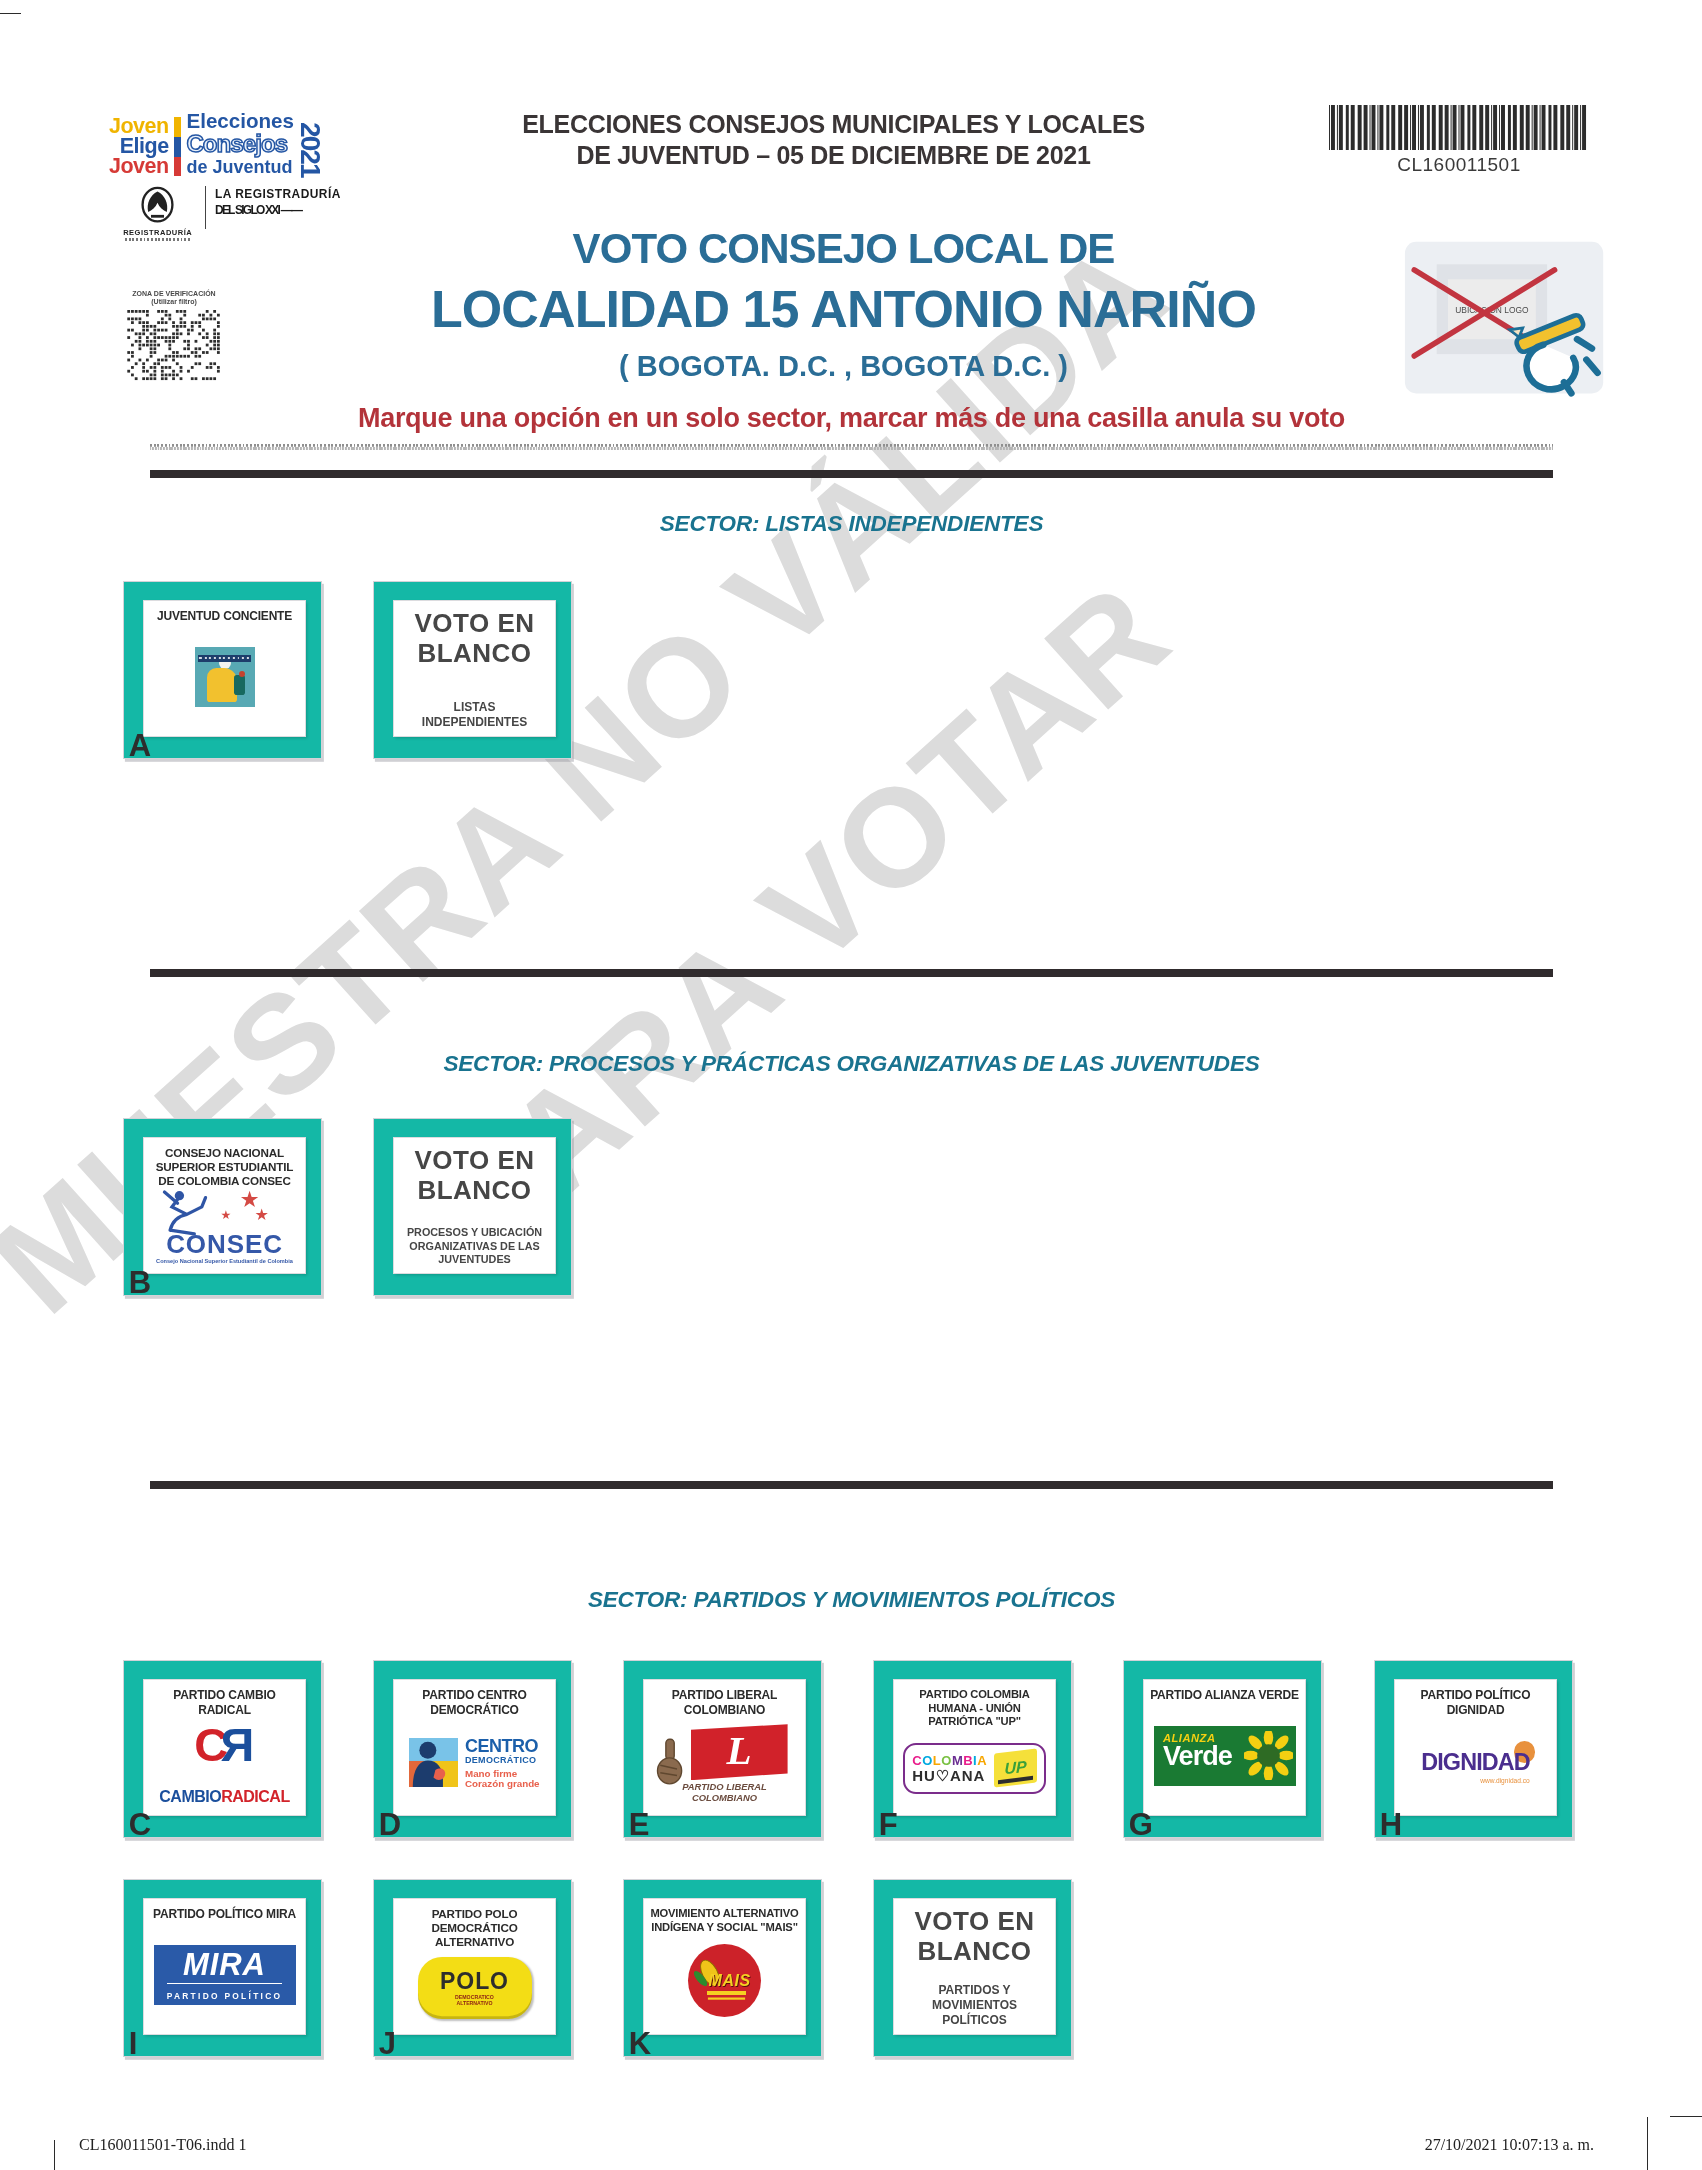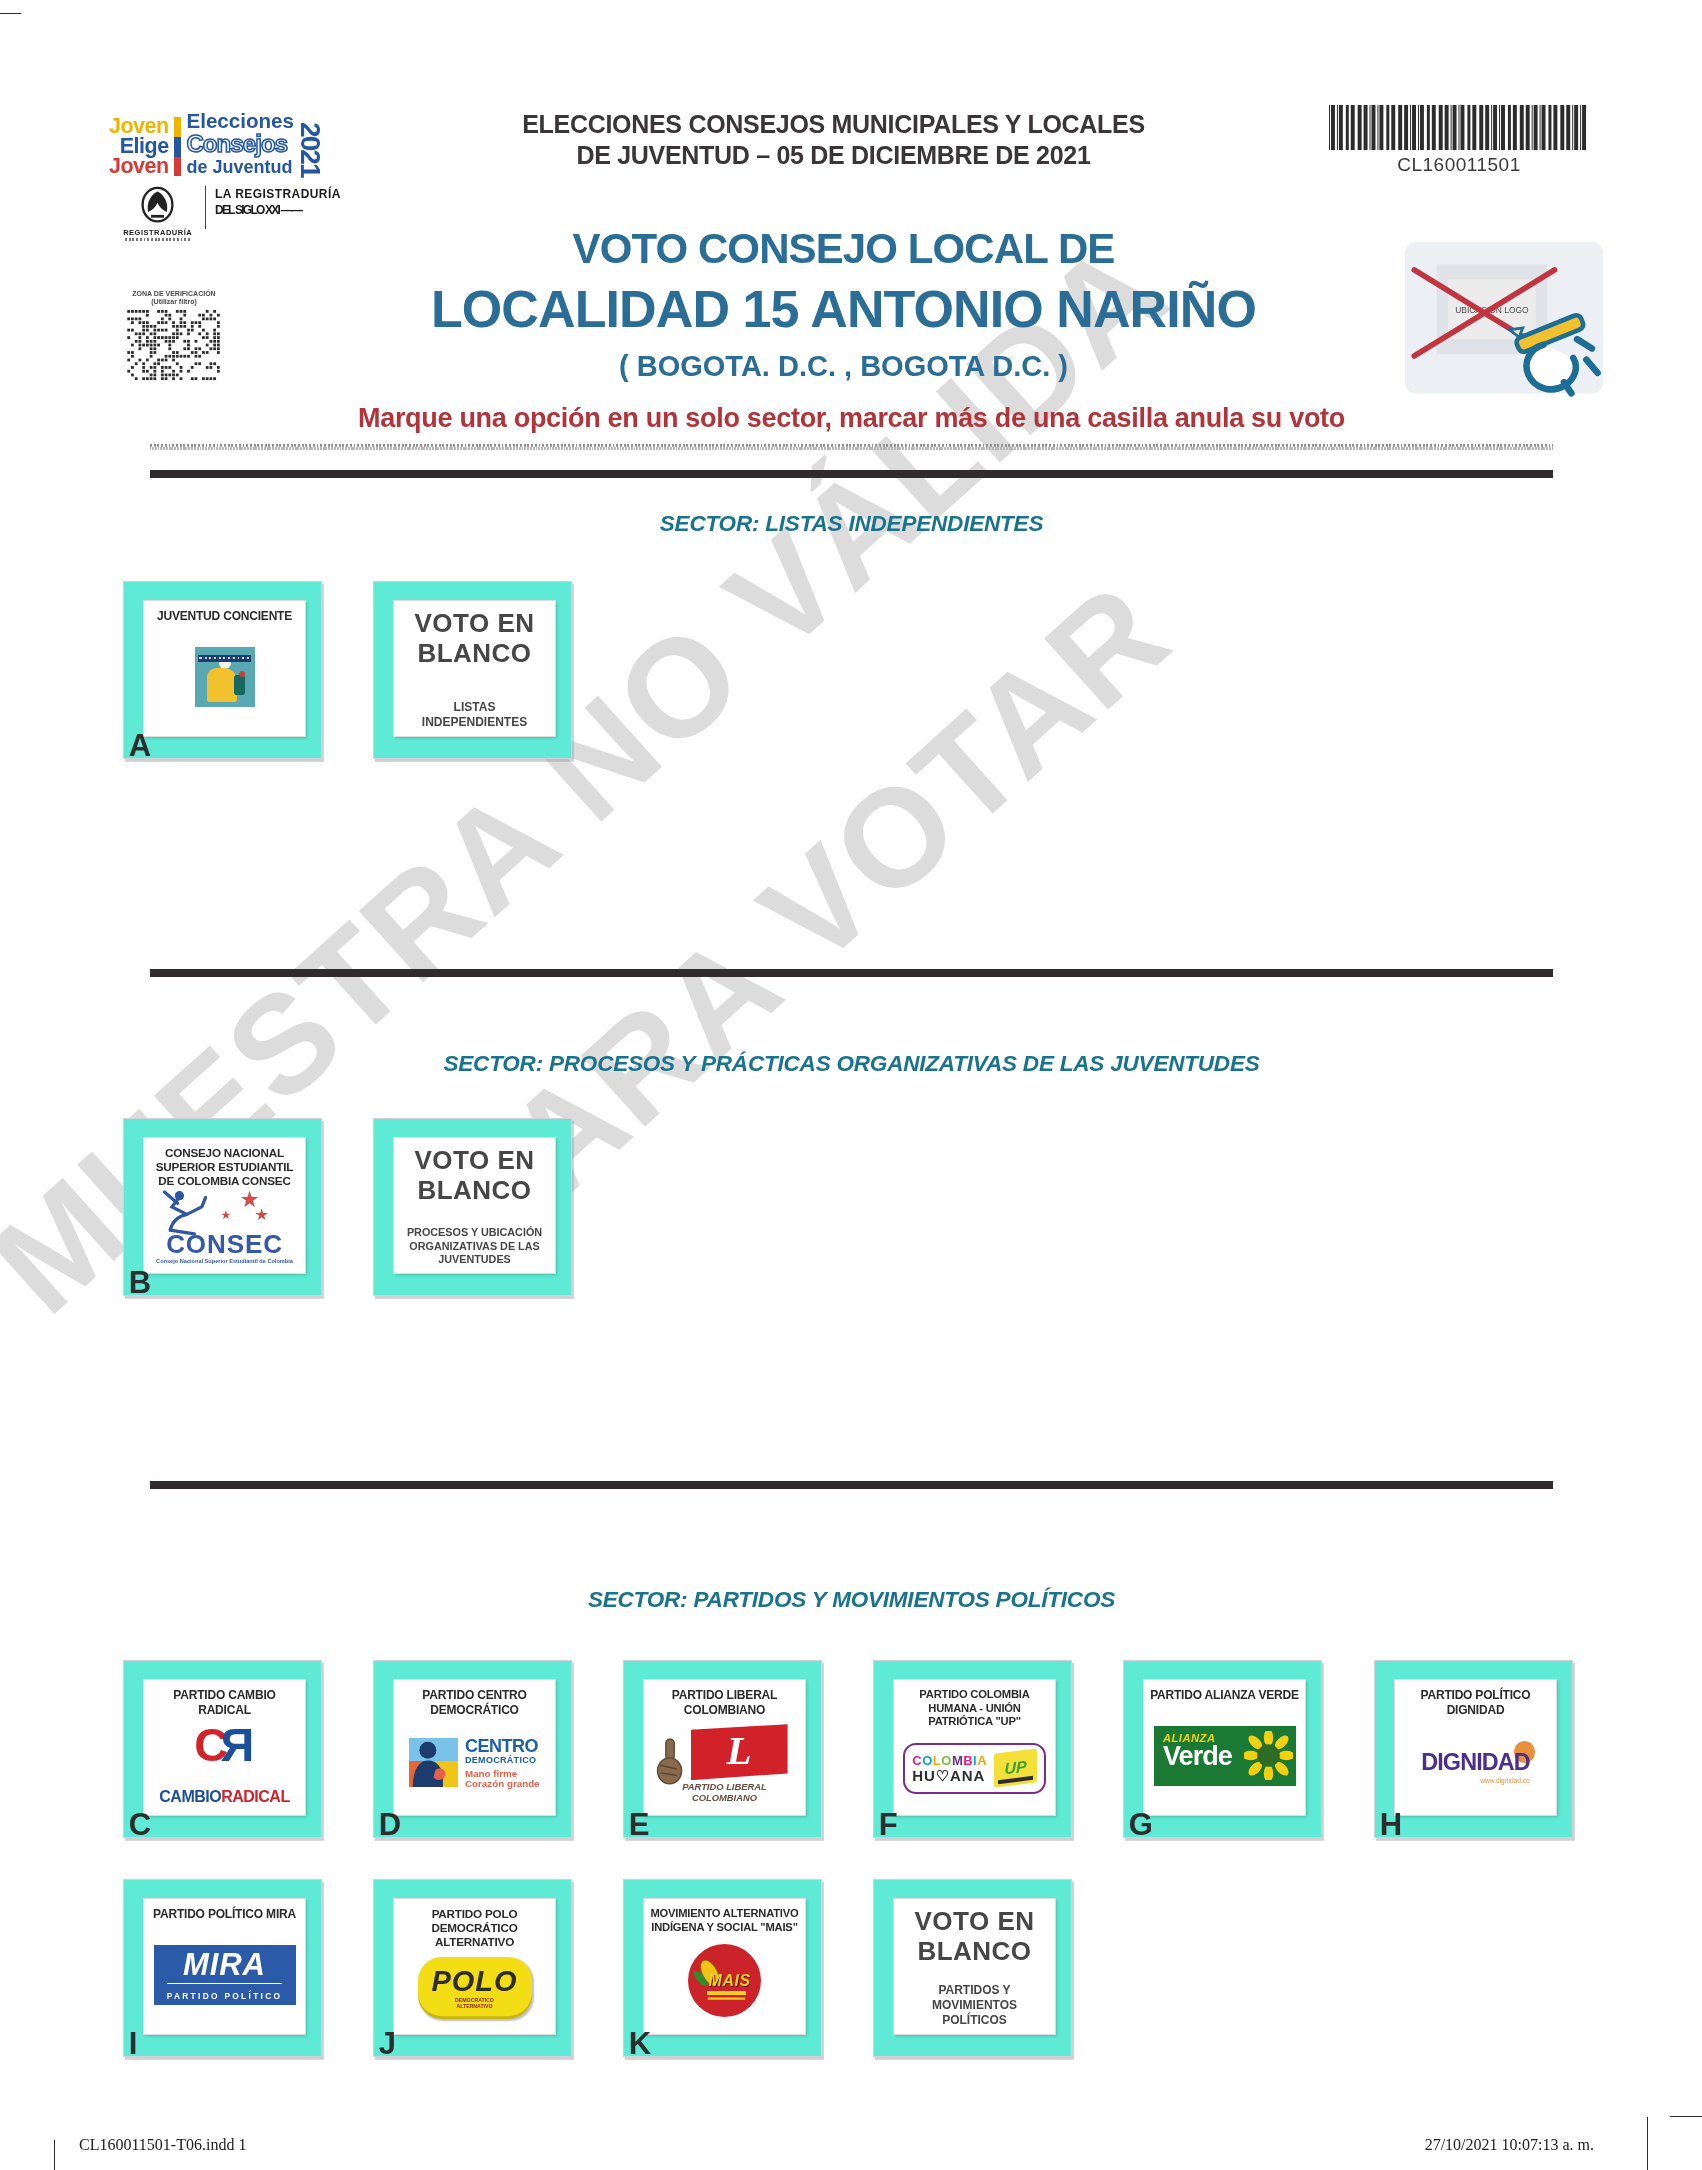--- a/index.html
+++ b/index.html
@@ -65,21 +65,21 @@
      background:repeating-linear-gradient(90deg,#8f8f8f 0 1.9px,transparent 1.9px 3.7px),
                 repeating-linear-gradient(90deg,transparent 0 0.9px,#b5b5b5 0.9px 2.8px);
      background-size:auto 2.8px;background-repeat:repeat-x;background-position:0 0,0.9px 2.8px;}
   .divider{left:150px;width:1403px;height:7.5px;background:#302b2d;}
   .d1{top:470px;} .d2{top:969px;} .d3{top:1481px;}
 
   .sector-heading{left:150px;width:1403px;text-align:center;font-size:22.5px;font-weight:700;font-style:italic;color:#19738f;letter-spacing:-0.2px;}
   .sh1{top:511px;} .sh2{top:1051px;} .sh3{top:1587px;}
 
   
-  .optbox{position:absolute;width:199px;height:178px;background:#5eead4;border:0.9px solid #d2d3d8;
+  .optbox{position:absolute;width:199px;height:178px;background:#14b8a6;border:0.9px solid #d2d3d8;
      box-shadow:1.9px 2.8px 0 rgba(150,150,160,0.45);box-sizing:border-box;z-index:2;}
   .optbox .letter{position:absolute;left:4.7px;bottom:-5.6px;font-size:31px;font-weight:800;color:#2d2d2d;}
   .card{position:absolute;left:19px;right:15px;top:18px;bottom:21.5px;background:#fff;border:0.9px solid #dcdcdf;
      box-shadow:1.9px 1.9px 2.8px rgba(0,0,0,0.18);display:flex;flex-direction:column;align-items:center;
      padding:8.4px 5.6px 5.6px;box-sizing:border-box;overflow:hidden;}
   .party-name{font-size:12px;font-weight:700;color:#2b2b2b;text-align:center;line-height:1.18;letter-spacing:-0.2px;width:100%;}
   .logo-wrap{flex:1;display:flex;align-items:center;justify-content:center;width:100%;}
   .blank-card{justify-content:space-between;font-weight:bold;}
   .blank-title{font-size:26px;color:#464646;line-height:1.12;text-align:center;letter-spacing:0.5px;}
   .blank-sub{font-size:12px;color:#464646;text-align:center;line-height:1.25;margin-top:4.7px;width:141px;}
@@ -146,21 +146,21 @@
   .dig-circle{position:absolute;right:-5.6px;top:-10.3px;width:21.5px;height:21.5px;border-radius:50%;background:#e8913d;}
   .dig-text{position:relative;font-size:23.4px;font-weight:900;color:#4b2e8e;letter-spacing:-0.9px;line-height:1;}
   .dig-cap{position:relative;font-size:6.6px;color:#e8913d;margin-top:1.9px;}
 
   .mira-logo{width:142px;height:60px;background:#2a5aa8;display:flex;flex-direction:column;align-items:center;justify-content:center;}
   .mira-text{font-size:31px;font-weight:800;font-style:italic;color:#fff;line-height:1;letter-spacing:0.9px;}
   .mira-cap{font-size:8.4px;font-weight:800;color:#fff;letter-spacing:2.3px;margin-top:2.8px;border-top:0.9px solid #fff;padding-top:7px;}
 
   .polo-logo{width:114px;height:62px;background:#f3dd15;border-radius:24px;display:flex;flex-direction:column;
      align-items:center;justify-content:center;box-shadow:inset 0 -2.8px 0 rgba(0,0,0,0.18),1.9px 1.9px 1.9px rgba(0,0,0,0.25);}
-  .polo-text{font-size:29px;font-weight:900;color:#2d2d2d;letter-spacing:0.9px;line-height:1;font-style:italic;}
+  .polo-text{font-size:23px;font-weight:900;color:#2d2d2d;letter-spacing:0.9px;line-height:1;}
   .polo-cap{font-size:5.2px;font-weight:800;color:#8c1f14;width:60px;text-align:center;line-height:1.2;margin-top:0.9px;}
 
   .mais-logo{position:relative;width:73px;height:73px;border-radius:50%;background:#cc2229;}
   .mais-text{position:absolute;left:20.6px;top:28px;font-size:16px;font-weight:900;font-style:italic;color:#f5d022;text-shadow:0.9px 0.9px 0 #5a0d0d;letter-spacing:0.5px;}
   .mais-bar{position:absolute;left:19px;top:47px;width:39px;height:3.7px;background:#f5d022;box-shadow:0 5.6px 0 -0.9px #f5d022;}
   .mais-logo svg{position:absolute;left:5.6px;top:11.2px;}
 
   
   .footer-left{left:79px;top:2136px;font-family:"Liberation Serif",serif;font-size:16px;color:#222;}
   .footer-right{right:108px;top:2136px;font-family:Liberation Serif, serif;font-size:16px;color:#222;text-align:right;}

